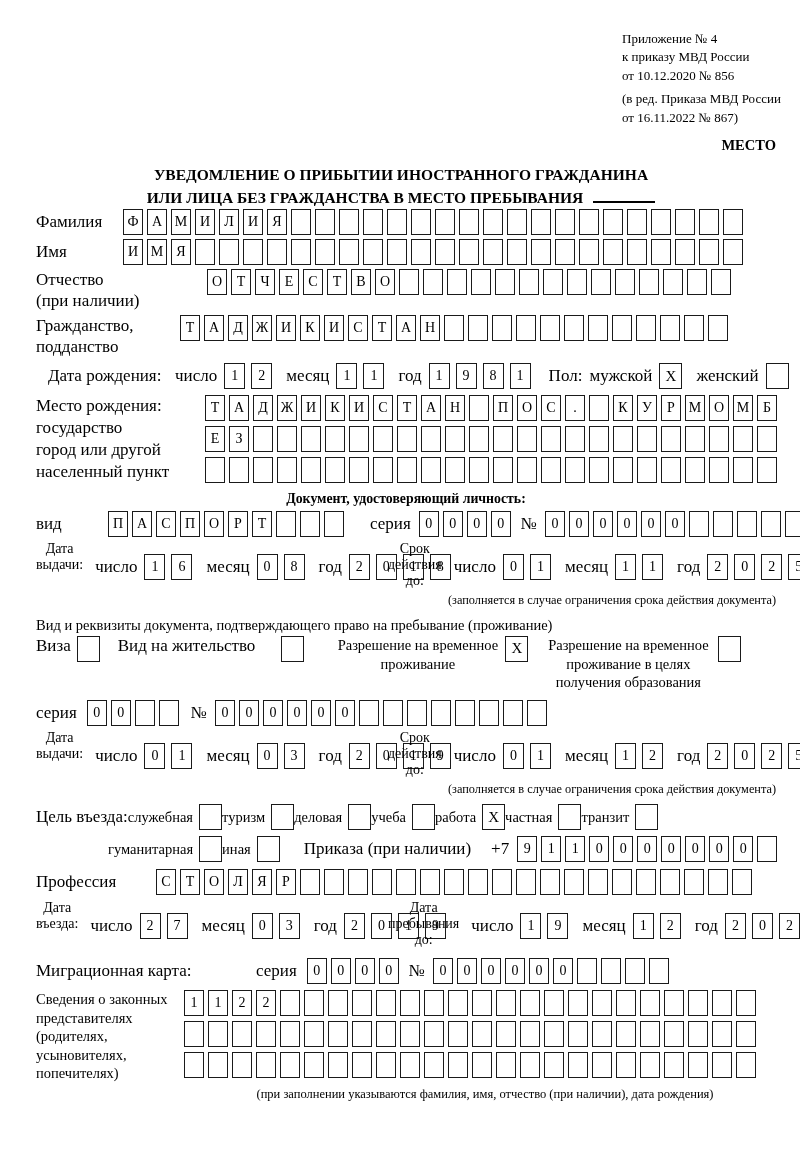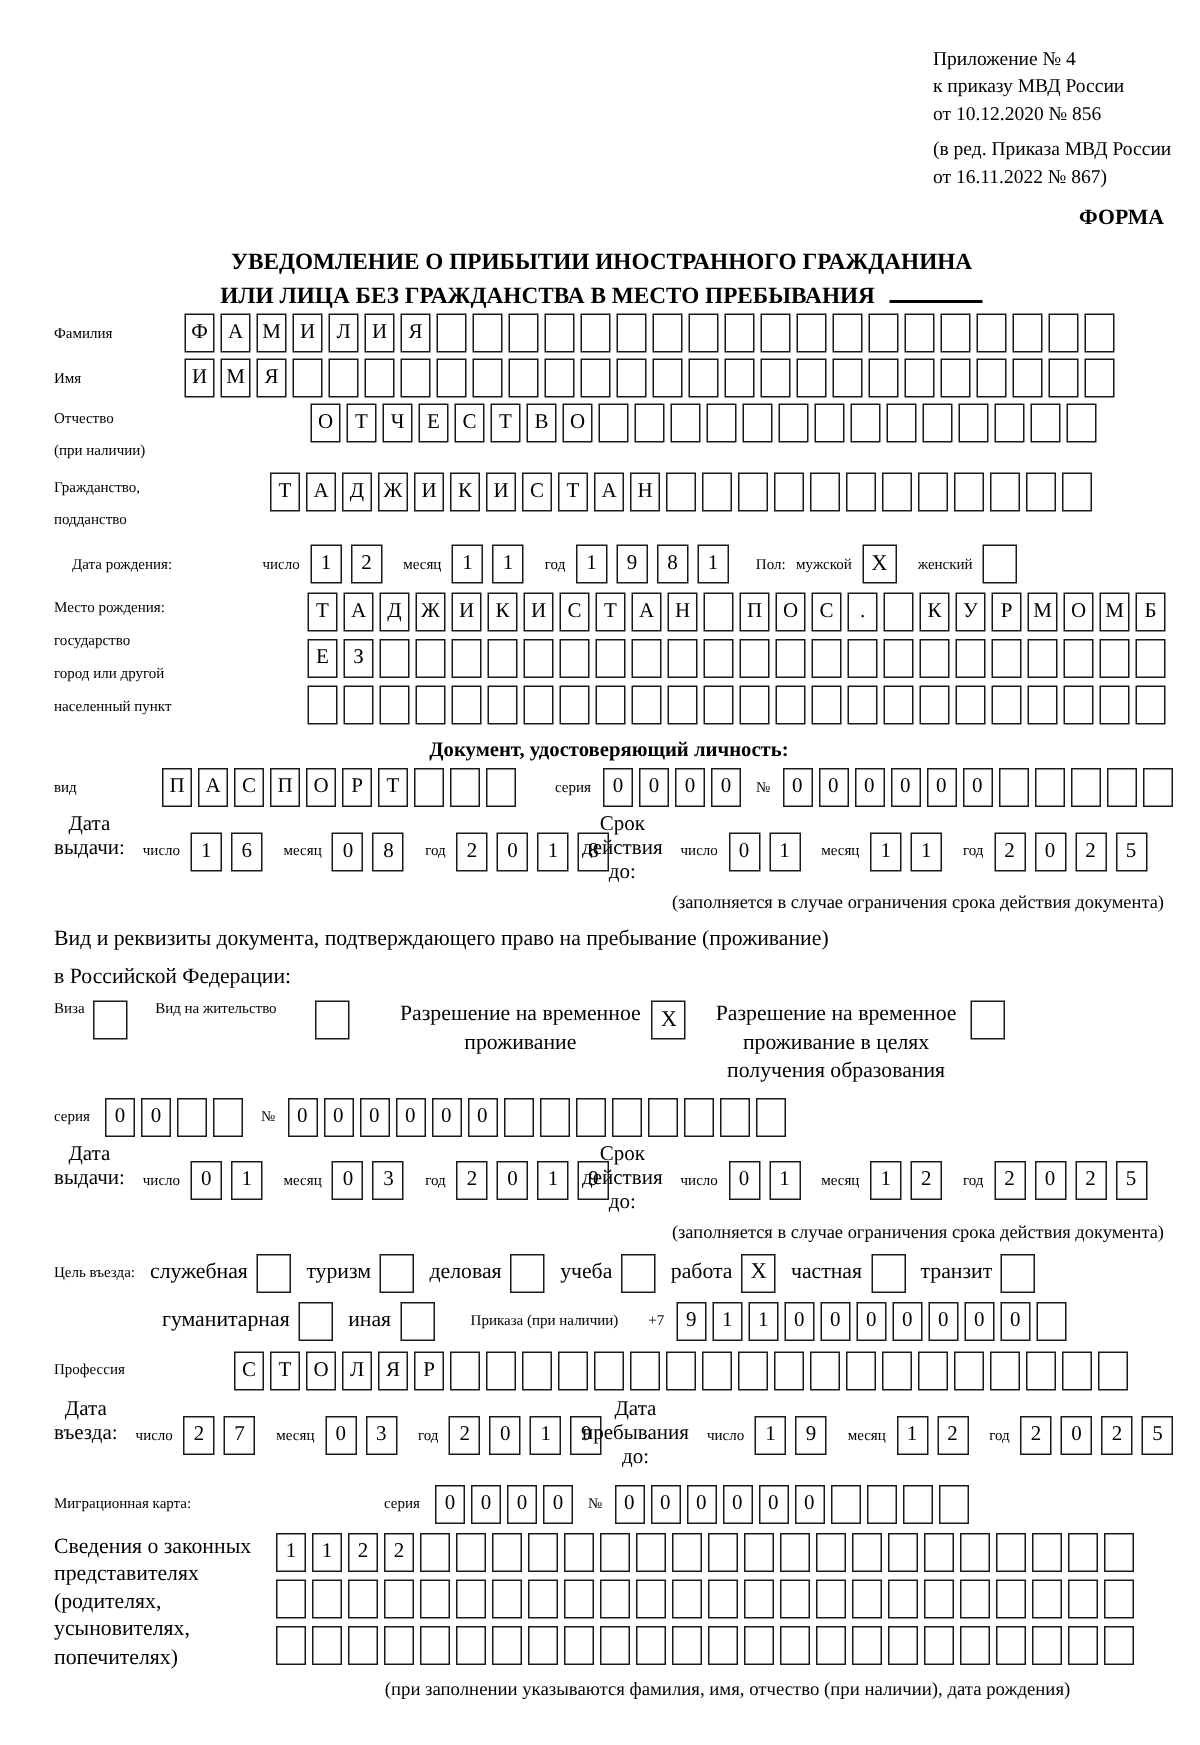--- a/index.html
+++ b/index.html
@@ -10,21 +10,21 @@
     padding:30px 0 0 36px;
   }
   .appendix{margin-left:586px;width:190px;font-size:13px;line-height:1.42;}
   .appendix .amend{margin-top:5px;}
   .form-label{width:740px;text-align:right;font-weight:bold;font-size:14.5px;margin-top:10px;}
   .title{width:730px;text-align:center;font-weight:bold;font-size:15.5px;line-height:1.45;margin-top:10px;}
   .blank-line{display:inline-block;width:62px;border-bottom:2px solid #000;margin-left:10px;}
   .section-heading{width:740px;text-align:center;font-weight:bold;font-size:14px;margin-top:15px;margin-bottom:13px;}
   .frow{display:flex;align-items:center;margin-bottom:4px;}
   .frow.top{align-items:flex-start;}
-  .lbl{font-size:10px;flex:none;}
+  .lbl{font-size:17px;flex:none;}
   .cells{display:inline-flex;flex:none;}
   .cell{
     display:inline-flex;flex:none;align-items:center;justify-content:center;
     width:20px;height:26px;border:1.5px solid #1a1a1a;box-sizing:border-box;
     margin-right:4px;font-size:14px;background:#fff;
   }
   .checkbox{
     display:inline-flex;flex:none;align-items:center;justify-content:center;
     width:23px;height:26px;border:1.5px solid #1a1a1a;box-sizing:border-box;
     font-size:15px;background:#fff;
@@ -36,41 +36,41 @@
   .dcol-r{width:372px;}
   .date-head{text-align:center;font-size:14px;margin-bottom:3px;}
   .drow{display:flex;align-items:center;margin-left:12px;}
   .drow .lbl{margin-right:7px;}
   .dcells .cell{width:21px;margin-right:6px;}
   .dcells{margin-right:8px;}
   .note{width:740px;text-align:right;font-size:12.3px;margin-top:1px;margin-bottom:7px;}
   .intro{font-size:14.5px;line-height:1.42;}
   .opt-multi{text-align:center;font-size:14.5px;line-height:1.3;}
   .opts{display:inline-flex;align-items:center;}
-  .opts .opt-label{font-size:14.5px;margin-left:10px;margin-right:6px;}
+  .opts .opt-label{font-size:14.5px;margin-right:6px;}
   .opts2 .opt-label:first-child{margin-left:0;}
   .label-col{line-height:21px;}
   .rep-label{width:148px;font-size:14.5px;line-height:18.5px;flex:none;}
   .rep-rows .cells{margin-bottom:5px;}
   .caption{width:748px;text-align:center;padding-left:150px;box-sizing:border-box;font-size:12.5px;margin-top:4px;}
 </style>
 </head>
 <body>
 
 <div class="page">
 
   <div class="appendix">
     <div>Приложение № 4</div>
     <div>к приказу МВД России</div>
     <div>от 10.12.2020 № 856</div>
     <div class="amend">(в ред. Приказа МВД России</div>
     <div>от 16.11.2022 № 867)</div>
   </div>
 
-  <div class="form-label">ФОРМА</div>
+  <div class="form-label">МЕСТО</div>
 
   <div class="title">
     <div>УВЕДОМЛЕНИЕ О ПРИБЫТИИ ИНОСТРАННОГО ГРАЖДАНИНА</div>
     <div><span>ИЛИ ЛИЦА БЕЗ ГРАЖДАНСТВА В МЕСТО ПРЕБЫВАНИЯ</span><span class="blank-line"></span></div>
   </div>
 
 
   <div class="frow">
     <span class="lbl" style="width:87px">Фамилия</span>
     <span class="cells">
@@ -394,21 +394,20 @@
             <span class="cell">0</span>
             <span class="cell">2</span>
             <span class="cell">5</span>
           </span>
       </div>
     </div>
   </div>
   <div class="note">(заполняется в случае ограничения срока действия документа)</div>
 
   <div class="intro">Вид и реквизиты документа, подтверждающего право на пребывание (проживание)</div>
-  <div class="intro" style="margin-top:4px;margin-bottom:6px">в Российской Федерации:</div>
 
   <div class="frow top">
     <span class="lbl">Виза</span>
     <span class="checkbox" style="margin-left:6px"></span>
     <span class="lbl" style="margin-left:18px">Вид на жительство</span>
     <span class="checkbox" style="margin-left:26px"></span>
     <span class="opt-multi" style="width:163px;margin-left:32px">Разрешение на временное проживание</span>
     <span class="checkbox" style="margin-left:6px">X</span>
     <span class="opt-multi" style="width:172px;margin-left:14px">Разрешение на временное проживание в целях получения образования</span>
     <span class="checkbox" style="margin-left:4px"></span>

